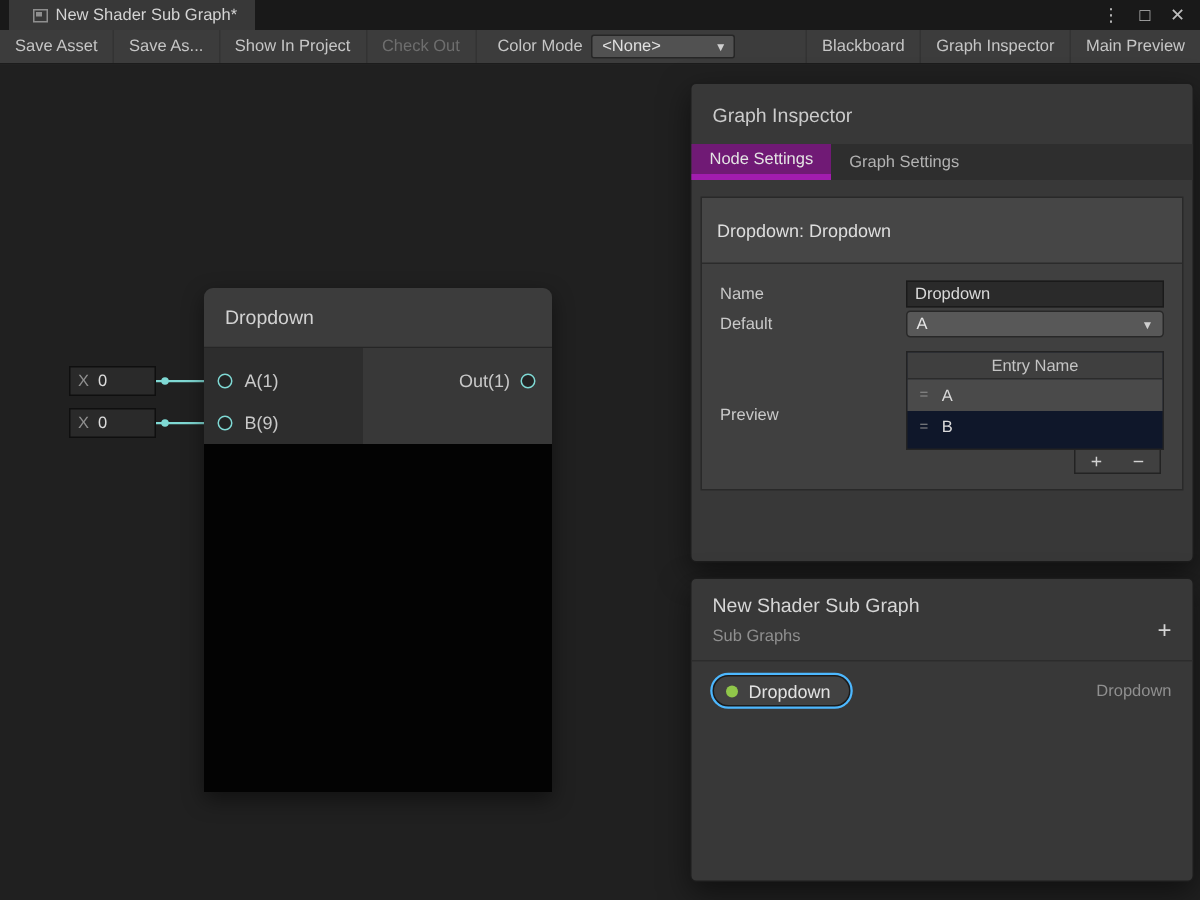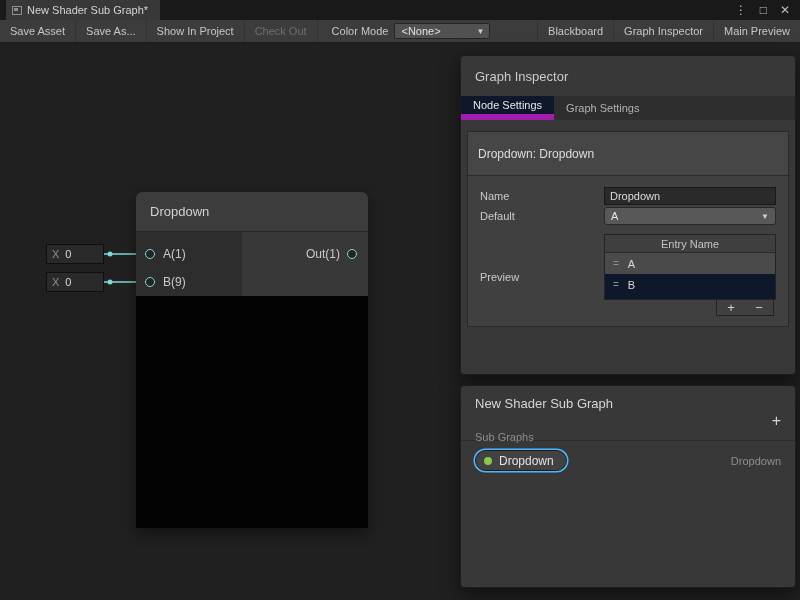--- a/index.html
+++ b/index.html
@@ -1,21 +1,21 @@
 <!DOCTYPE html>
 <html><head>
 <meta charset="utf-8">
 <style>
   *{box-sizing:border-box;margin:0;padding:0}
   html,body{width:800px;height:600px}
   body{position:relative;background:#202020;font-family:"Liberation Sans",sans-serif;overflow:hidden;color:#c8c8c8}
 
   
   .titlebar{position:absolute;left:0;top:0;width:800px;height:20px;background:#191919;display:flex;align-items:stretch}
-  .doc-tab{display:flex;align-items:center;gap:5px;background:#383838;margin-left:6px;padding:0 12px 0 6px;font-size:11px;color:#d4d4d4}
+  .doc-tab{display:flex;align-items:center;gap:5px;background:#383838;margin-left:6px;padding:0 12px 0 16px;font-size:11px;color:#d4d4d4}
   .tab-icon{width:10px;height:9px;border:1px solid #8f8f8f;position:relative;flex:none}
   .tab-icon::after{content:'';position:absolute;left:1px;top:1px;width:4px;height:3px;background:#8f8f8f}
   .win-controls{margin-left:auto;display:flex;align-items:center;gap:13px;padding-right:10px;color:#bdbdbd;font-size:12px}
   .win-controls span{cursor:default}
 
   
   .toolbar{position:absolute;left:0;top:20px;width:800px;height:23px;background:#3c3c3c;border-bottom:1px solid #1c1c1c;display:flex;align-items:center;font-size:11px;color:#c6c6c6}
   .tbtn{padding:0 10px;height:100%;display:flex;align-items:center;border-right:1px solid #333}
   .tbtn.disabled{color:#6e6e6e}
   .tlabel{padding:0 6px 0 14px}
@@ -49,42 +49,42 @@
 
   
   .panel{position:absolute;background:#383838;border:1px solid #1c1c1c;border-radius:4px;box-shadow:0 7px 20px rgba(0,0,0,.5)}
   #inspector{left:460px;top:55px;width:336px;height:320px}
   #blackboard{left:460px;top:385px;width:336px;height:203px}
 
   
   .insp-header{height:40px;display:flex;align-items:center;padding-left:14px;font-size:13px;color:#cbcbcb}
   .tabbar{height:24px;background:#2e2e2e;display:flex;font-size:11px}
   .tab-item{padding:0 12px;display:flex;align-items:center;color:#b2b2b2}
-  .tab-item.active{background:#0f172a;color:#e4e4e4;border-bottom:6px solid #a21caf}
+  .tab-item.active{background:#701a75;color:#e4e4e4;border-bottom:4px solid #a21caf}
   .section{margin:11px 6px 0 6px;border:1px solid #292929}
   .section-header{height:44px;background:#464646;display:flex;align-items:center;padding-left:10px;font-size:12px;color:#dedede;border-bottom:1px solid #2b2b2b}
   .section-body{position:relative;background:#404040;height:150px}
   .flabel{position:absolute;left:12px;font-size:11px;color:#c9c9c9}
   .fl-name{top:14px}.fl-default{top:34px}.fl-entries{top:95px}
   .txtfield{position:absolute;left:136px;width:172px;height:18px;background:#2a2a2a;border:1px solid #1a1a1a;display:flex;align-items:center;padding-left:5px;font-size:11px;color:#dadada}
   .tf-name{top:11px}
   .popup{position:absolute;left:136px;top:31px;width:172px;height:18px;background:#585858;border:1px solid #282828;border-radius:3px;display:flex;align-items:center;padding:0 6px;font-size:11px;color:#e6e6e6}
   .popup .arr{margin-left:auto;font-size:8px;color:#cfcfcf}
   .entries{position:absolute;left:136px;top:58px;width:172px;height:66px;background:#0f172a;border:1px solid #232323}
   .entries-header{height:18px;background:#3f3f3f;border-bottom:1px solid #2b2b2b;display:flex;align-items:center;justify-content:center;font-size:11px;color:#c4c4c4}
   .entry-row{height:21px;display:flex;align-items:center;gap:9px;padding-left:8px;font-size:11px;color:#dadada}
   .entry-row.selected{background:#4a4a4a}
   .handle{color:#8f8f8f;font-size:10px}
   .entries-footer{position:absolute;top:124px;right:14px;width:58px;height:16px;background:#404040;border:1px solid #232323;border-top:none;display:flex;align-items:center;justify-content:space-around;font-size:13px;color:#d2d2d2;line-height:14px}
   .entries-footer span{cursor:default}
 
   
   .bb-header{position:relative;height:55px;border-bottom:1px solid #2c2c2c;padding:10px 14px 0 14px}
   .bb-title{font-size:13px;color:#d6d6d6}
-  .bb-sub{font-size:11px;color:#8f8f8f;margin-top:20px}
+  .bb-sub{font-size:11px;color:#8f8f8f;margin-top:7px}
   .bb-add{position:absolute;right:14px;top:26px;font-size:16px;color:#d4d4d4}
   .bb-row{display:flex;align-items:center;padding:0 14px;margin-top:9px}
   .pill{display:inline-flex;align-items:center;gap:7px;background:#424242;border:1px solid #1b1b1b;border-radius:11px;height:21px;padding:0 12px 0 8px;font-size:12px;color:#e2e2e2}
   .pill.selected{box-shadow:0 0 0 1.5px #4db8ff}
   .dot{width:8px;height:8px;border-radius:50%;background:#90c74a;flex:none}
   .bb-type{margin-left:auto;font-size:11px;color:#8f8f8f}
 </style>
 </head>
 <body>
 

